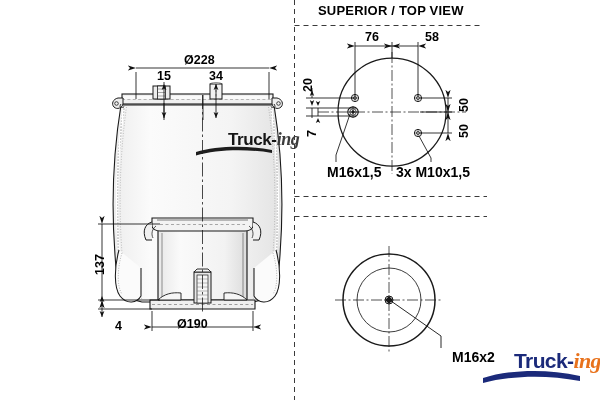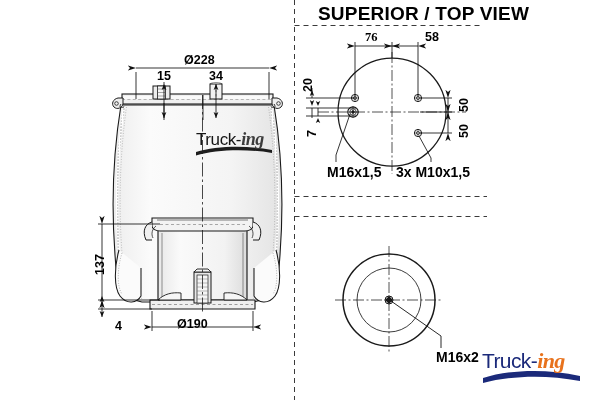--- a/index.html
+++ b/index.html
@@ -13,27 +13,27 @@
   svg.layer{position:absolute;left:0;top:0;width:600px;height:400px;}
   .lbl{
     position:absolute;
     font-family:"Liberation Sans", sans-serif;
     font-weight:bold;
     color:#000;
     white-space:nowrap;
     line-height:1;
     user-select:none;
   }
-  .view-title{font-size:19px;letter-spacing:.2px;}
+  .view-title{font-size:13px;letter-spacing:.2px;}
   .dim{font-size:12.5px;}
   .dim-v{transform-origin:left top;}
   .note{font-size:14px;}
   
   .logo{position:absolute;white-space:nowrap;line-height:1;}
-  .logo .t1{font-family:"Liberation Sans", sans-serif;font-weight:normal;font-style:normal;}
+  .logo .t1{font-family:"Liberation Sans", sans-serif;font-weight:bold;font-style:normal;margin-left:32px;}
   .logo .t2{font-family:"Liberation Serif", serif;font-weight:bold;font-style:italic;text-align:right;}
   #logo-main{left:196px;top:130px;}
   #logo-main .t1{font-size:17px;color:#151515;letter-spacing:-0.4px;}
   #logo-main .t2{font-size:18px;color:#3c3c3c;letter-spacing:-0.5px;}
   #logo-brand{left:482px;top:350px;}
   #logo-brand .t1{font-size:21px;color:#1b2a7a;letter-spacing:-0.6px;}
   #logo-brand .t2{font-size:22px;color:#e8721c;letter-spacing:-0.6px;}
 </style>
 </head>
 <body>
@@ -281,32 +281,32 @@
   <div class="lbl dim" style="left:115px;top:320px;">4</div>
 
   <div class="lbl dim" style="left:177px;top:318px;">Ø190</div>
 
   <div class="logo" id="logo-main">
     <span class="t1">Truck-</span><span class="t2">ing</span>
   </div>
 
   <div class="lbl view-title" style="left:318px;top:4px;">SUPERIOR / TOP VIEW</div>
 
-  <div class="lbl dim" style="left:365px;top:31px;font-family:Liberation Serif, serif;">76</div>
+  <div class="lbl dim" style="left:365px;top:31px;">76</div>
   <div class="lbl dim" style="left:398px;top:31px;margin-left:27px;">58</div>
 
   <div class="lbl dim dim-v" style="left:302px;top:92px;transform:rotate(-90deg);">20</div>
   <div class="lbl dim dim-v" style="left:306px;top:137px;transform:rotate(-90deg);">7</div>
 
   <div class="lbl dim dim-v" style="left:458px;top:112px;transform:rotate(-90deg);">50</div>
   <div class="lbl dim dim-v" style="left:458px;top:138px;transform:rotate(-90deg);">50</div>
 
   <div class="lbl note" style="left:327px;top:165px;">M16x1,5</div>
   <div class="lbl note" style="left:396px;top:165px;">3x M10x1,5</div>
 
 
-  <div class="lbl note" style="left:396px;top:350px;padding-left:40px;">M16x2</div>
+  <div class="lbl note" style="left:412px;top:350px;padding-left:40px;">M16x2</div>
 
   <div class="logo" id="logo-brand">
     <span class="t1">Truck-</span><span class="t2">ing</span>
   </div>
 
 </div>
 
 </body></html>

